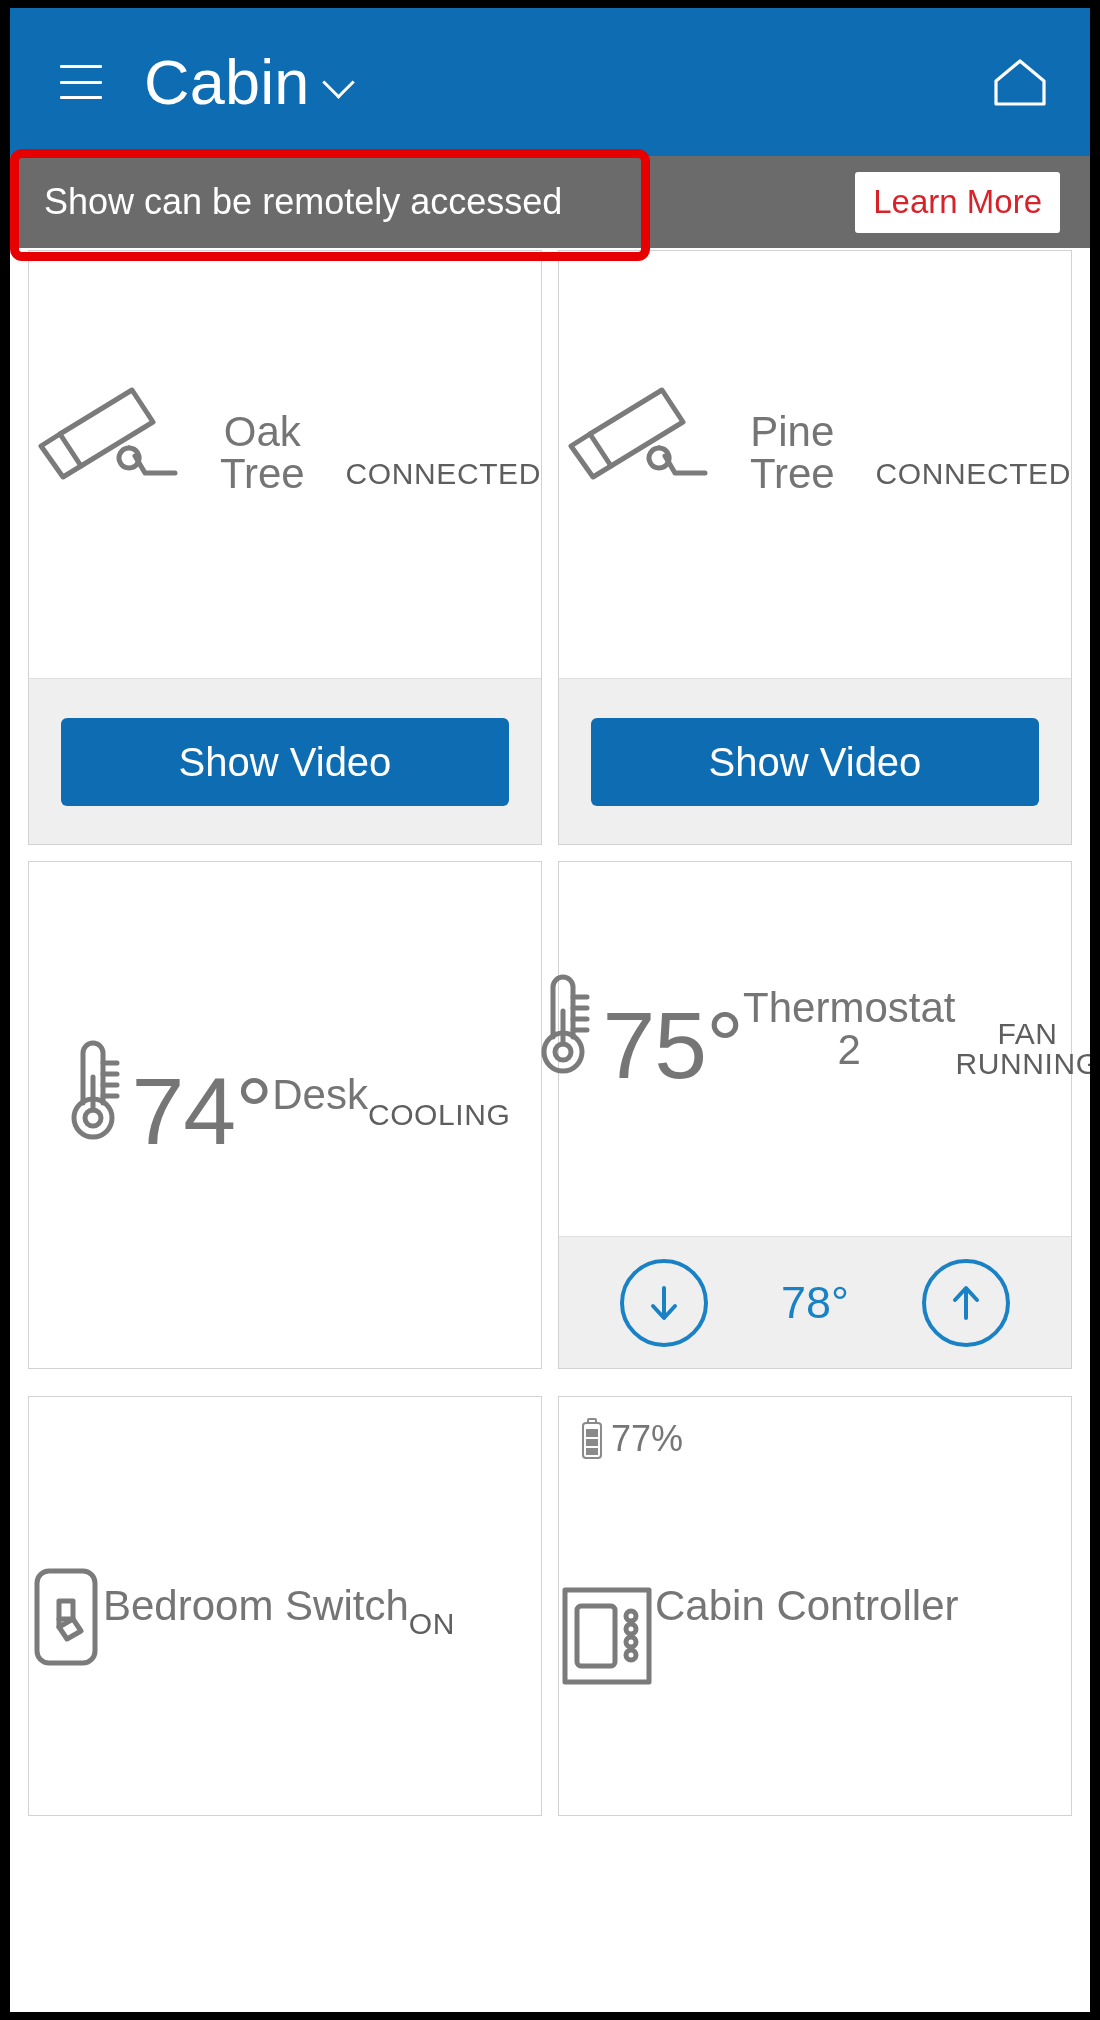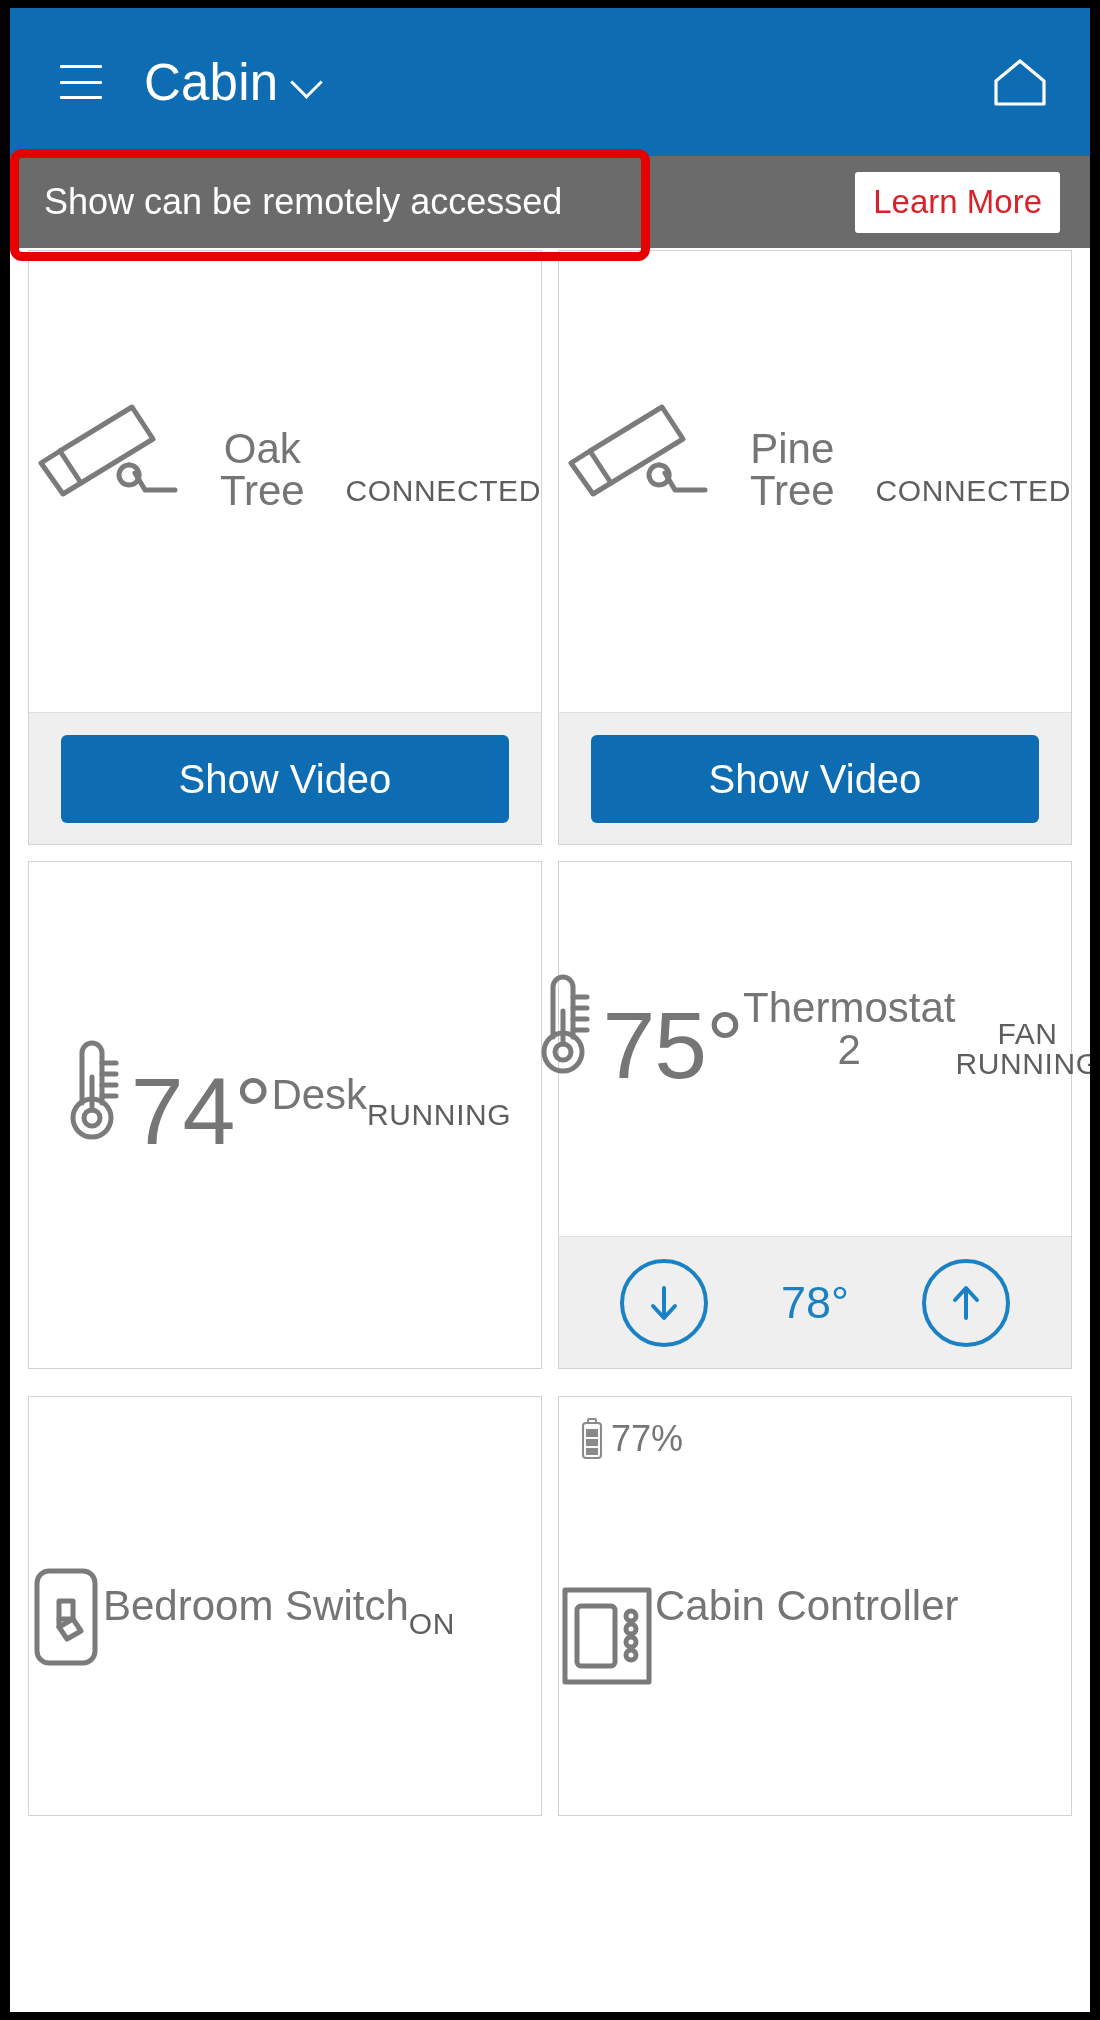--- a/index.html
+++ b/index.html
@@ -46,21 +46,21 @@
     border-radius: 1px;
   }
   #appbar-title-wrap {
     display: flex;
     align-items: center;
     margin-left: 42px;
     cursor: pointer;
   }
   #appbar-title {
     color: #ffffff;
-    font-size: 51px;
+    font-size: 63px;
     font-weight: 400;
     letter-spacing: 0.2px;
     line-height: 1;
   }
   .chevron-down {
     margin-left: 14px;
     width: 30px;
     height: 30px;
     position: relative;
   }
@@ -171,21 +171,21 @@
     display: flex;
     align-items: center;
     justify-content: center;
   }
 
   
   .camera-card { height: 595px; }
   .camera-card .card-body { padding-top: 18px; }
   .camera-icon-wrap { margin-bottom: 86px; }
   .camera-card .card-name { margin-bottom: 42px; }
-  .camera-card .card-footer { height: 132px; }
+  .camera-card .card-footer { height: 166px; }
   .show-video-btn {
     background: #0d6cb2;
     border-radius: 6px;
     width: 448px;
     height: 88px;
     display: flex;
     align-items: center;
     justify-content: center;
     cursor: pointer;
   }
@@ -347,21 +347,21 @@
                 <circle cx="33" cy="81" r="19"></circle>
                 <circle cx="33" cy="81" r="8"></circle>
                 <path d="M33 73 L33 40"></path>
                 <path d="M43 26 L57 26 M43 37 L57 37 M43 48 L57 48 M43 59 L57 59"></path>
               </g>
             </svg>
           </div>
           <div class="thermo-temp">74°</div>
         </div>
         <div class="card-name">Desk</div>
-        <div class="card-status">RUNNING</div>
+        <div class="card-status">COOLING</div>
       </div>
     </div>
 
     <div class="card thermo-card">
       <div class="card-body">
         <div class="thermo-top">
           <div>
             <svg width="66" height="104" viewBox="0 0 66 104">
               <g fill="none" stroke="#7b7b7b" stroke-width="5" stroke-linecap="round" stroke-linejoin="round">
                 <path d="M23 66 L23 16 a10 10 0 0 1 20 0 L43 66"></path>

